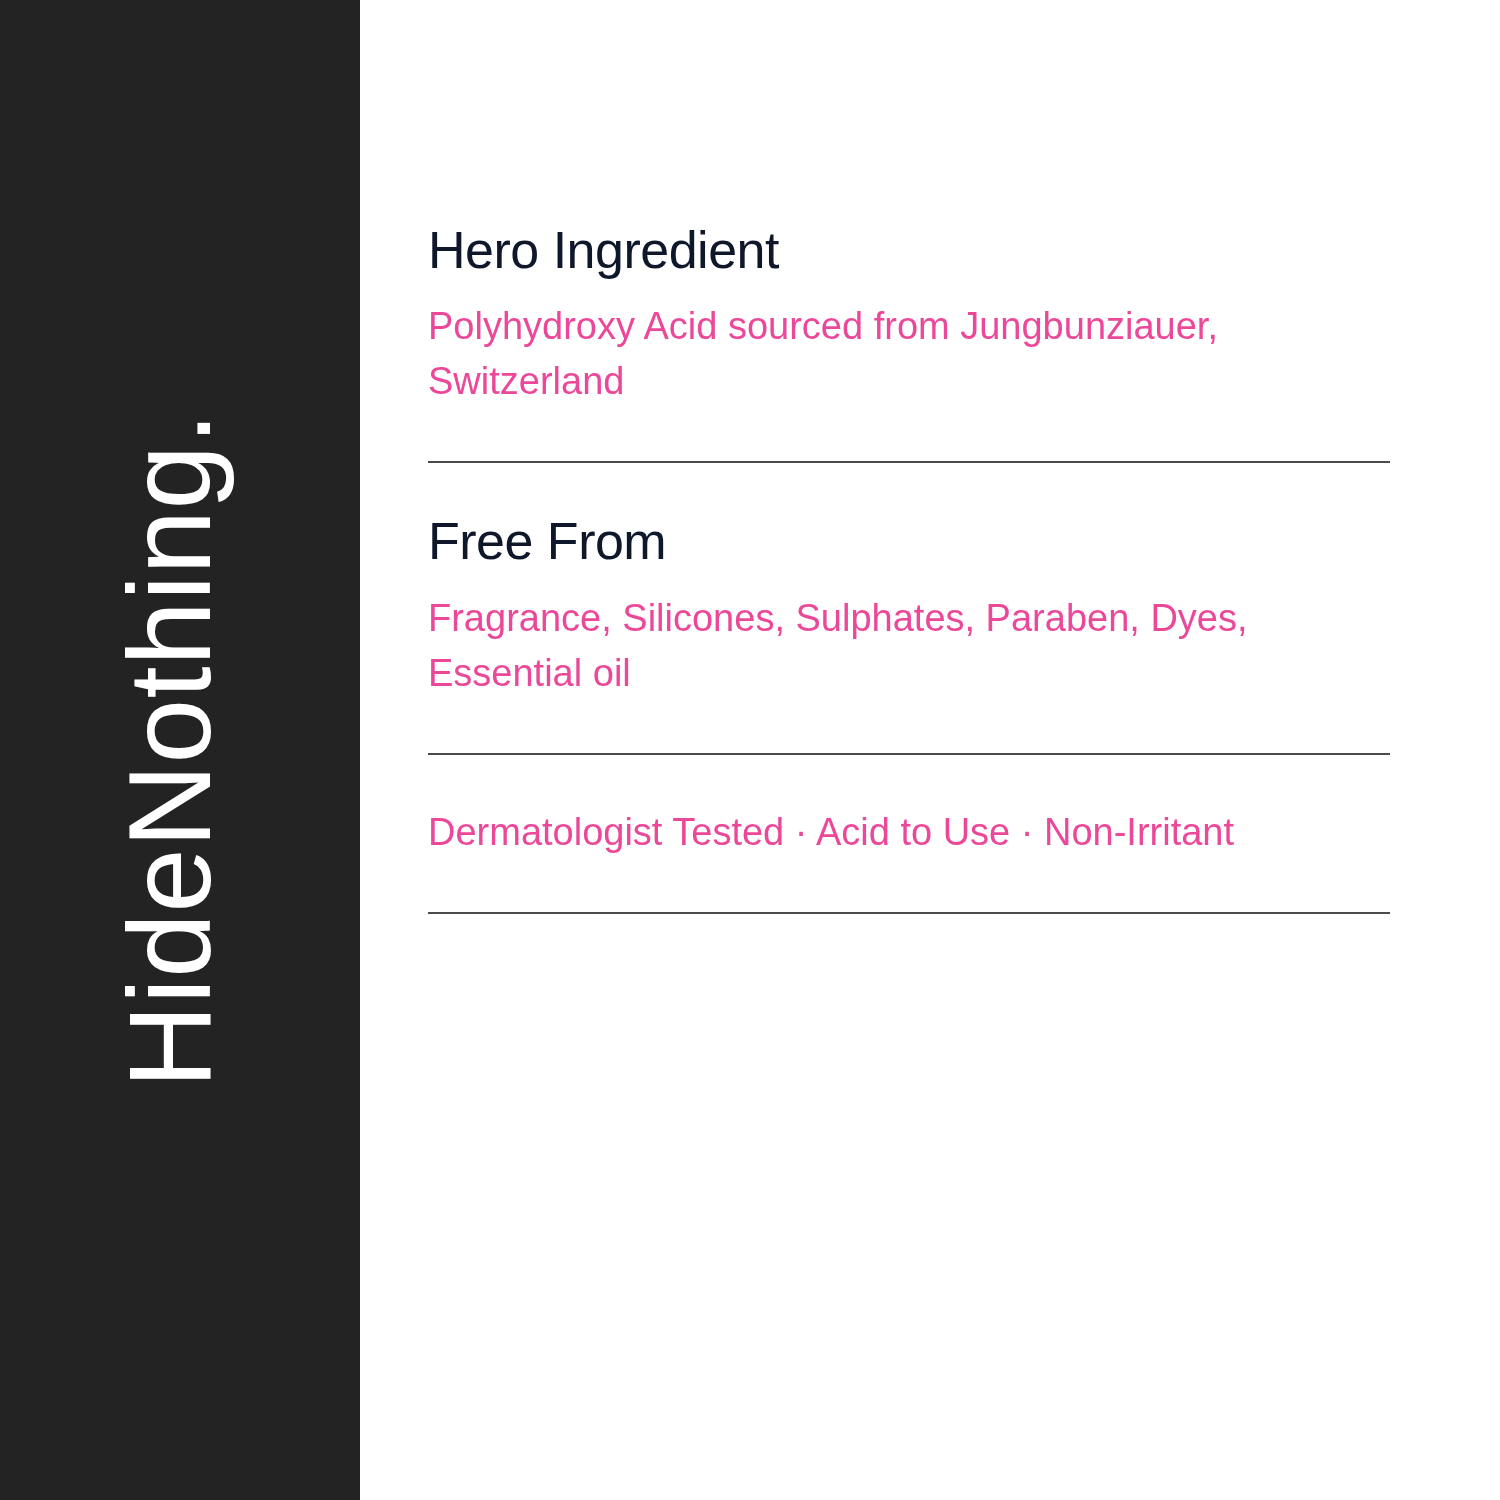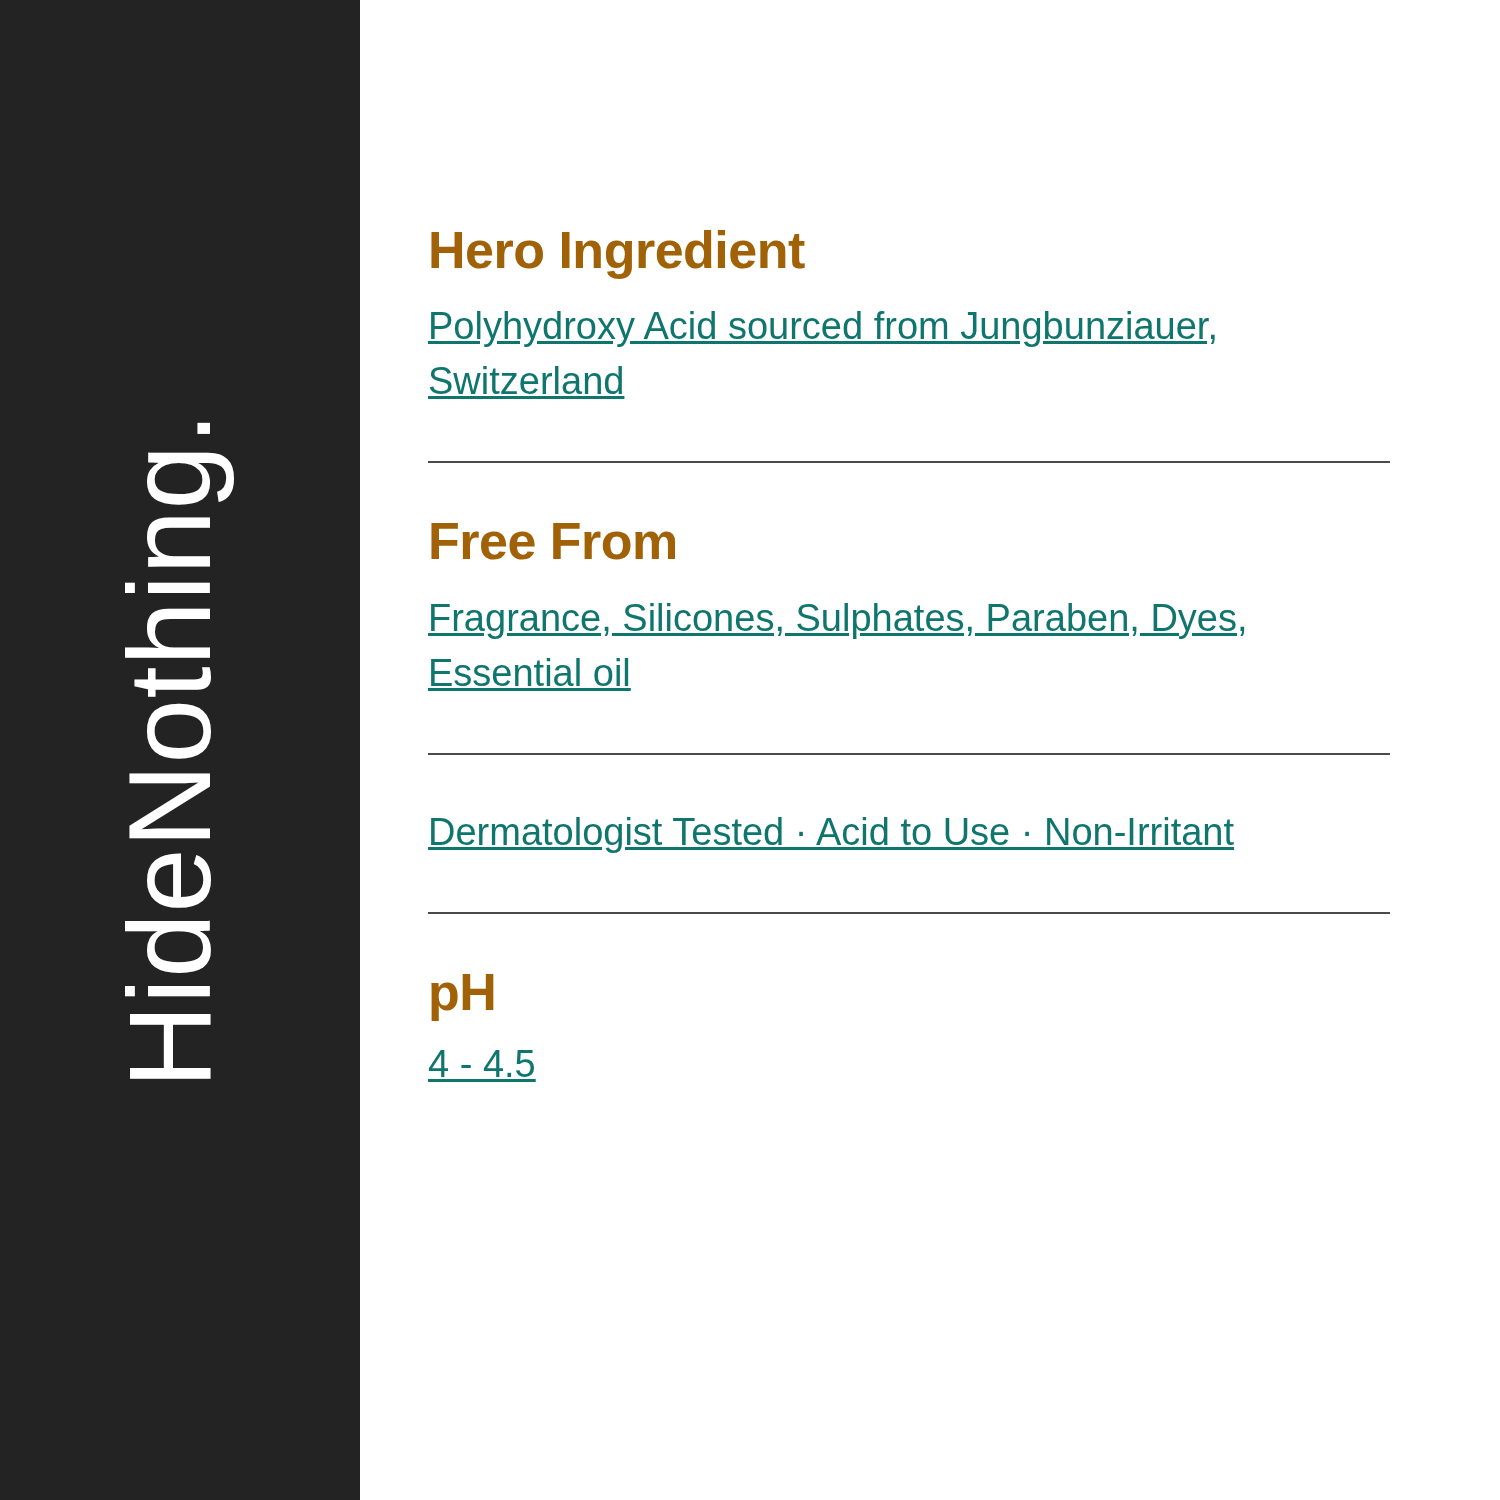--- a/index.html
+++ b/index.html
@@ -55,34 +55,33 @@
   .content {
     flex: 1 1 auto;
     padding: 222px 110px 0 68px;
     box-sizing: border-box;
   }
   .section {
     margin: 0;
   }
   .section-title {
     font-size: 52px;
-    font-weight: 700;
-    color: #a16207;
+    font-weight: 400;
+    color: #0f172a;
     line-height: 1.1;
     margin: 0 0 20px 0;
     letter-spacing: -0.5px;
   }
   .section-body {
     font-size: 38px;
     font-weight: 400;
-    color: #0f766e;
+    color: #ec4899;
     line-height: 1.45;
     margin: 0;
     max-width: 900px;
-    text-decoration: underline;
   }
   .divider {
     height: 2px;
     background: #4a4a4a;
     border: 0;
     margin: 52px 0 50px 0;
     width: 100%;
     max-width: 965px;
   }
   .section.ph .section-title {
@@ -113,19 +112,15 @@
     </div>
 
     <hr class="divider">
 
     <div class="section">
       <p class="section-body">Dermatologist Tested · Acid to Use · Non-Irritant</p>
     </div>
 
     <hr class="divider">
 
-    <div class="section ph">
-      <h2 class="section-title">pH</h2>
-      <p class="section-body">4 - 4.5</p>
-    </div>
 
   </div>
 </div>
 
 </body></html>

